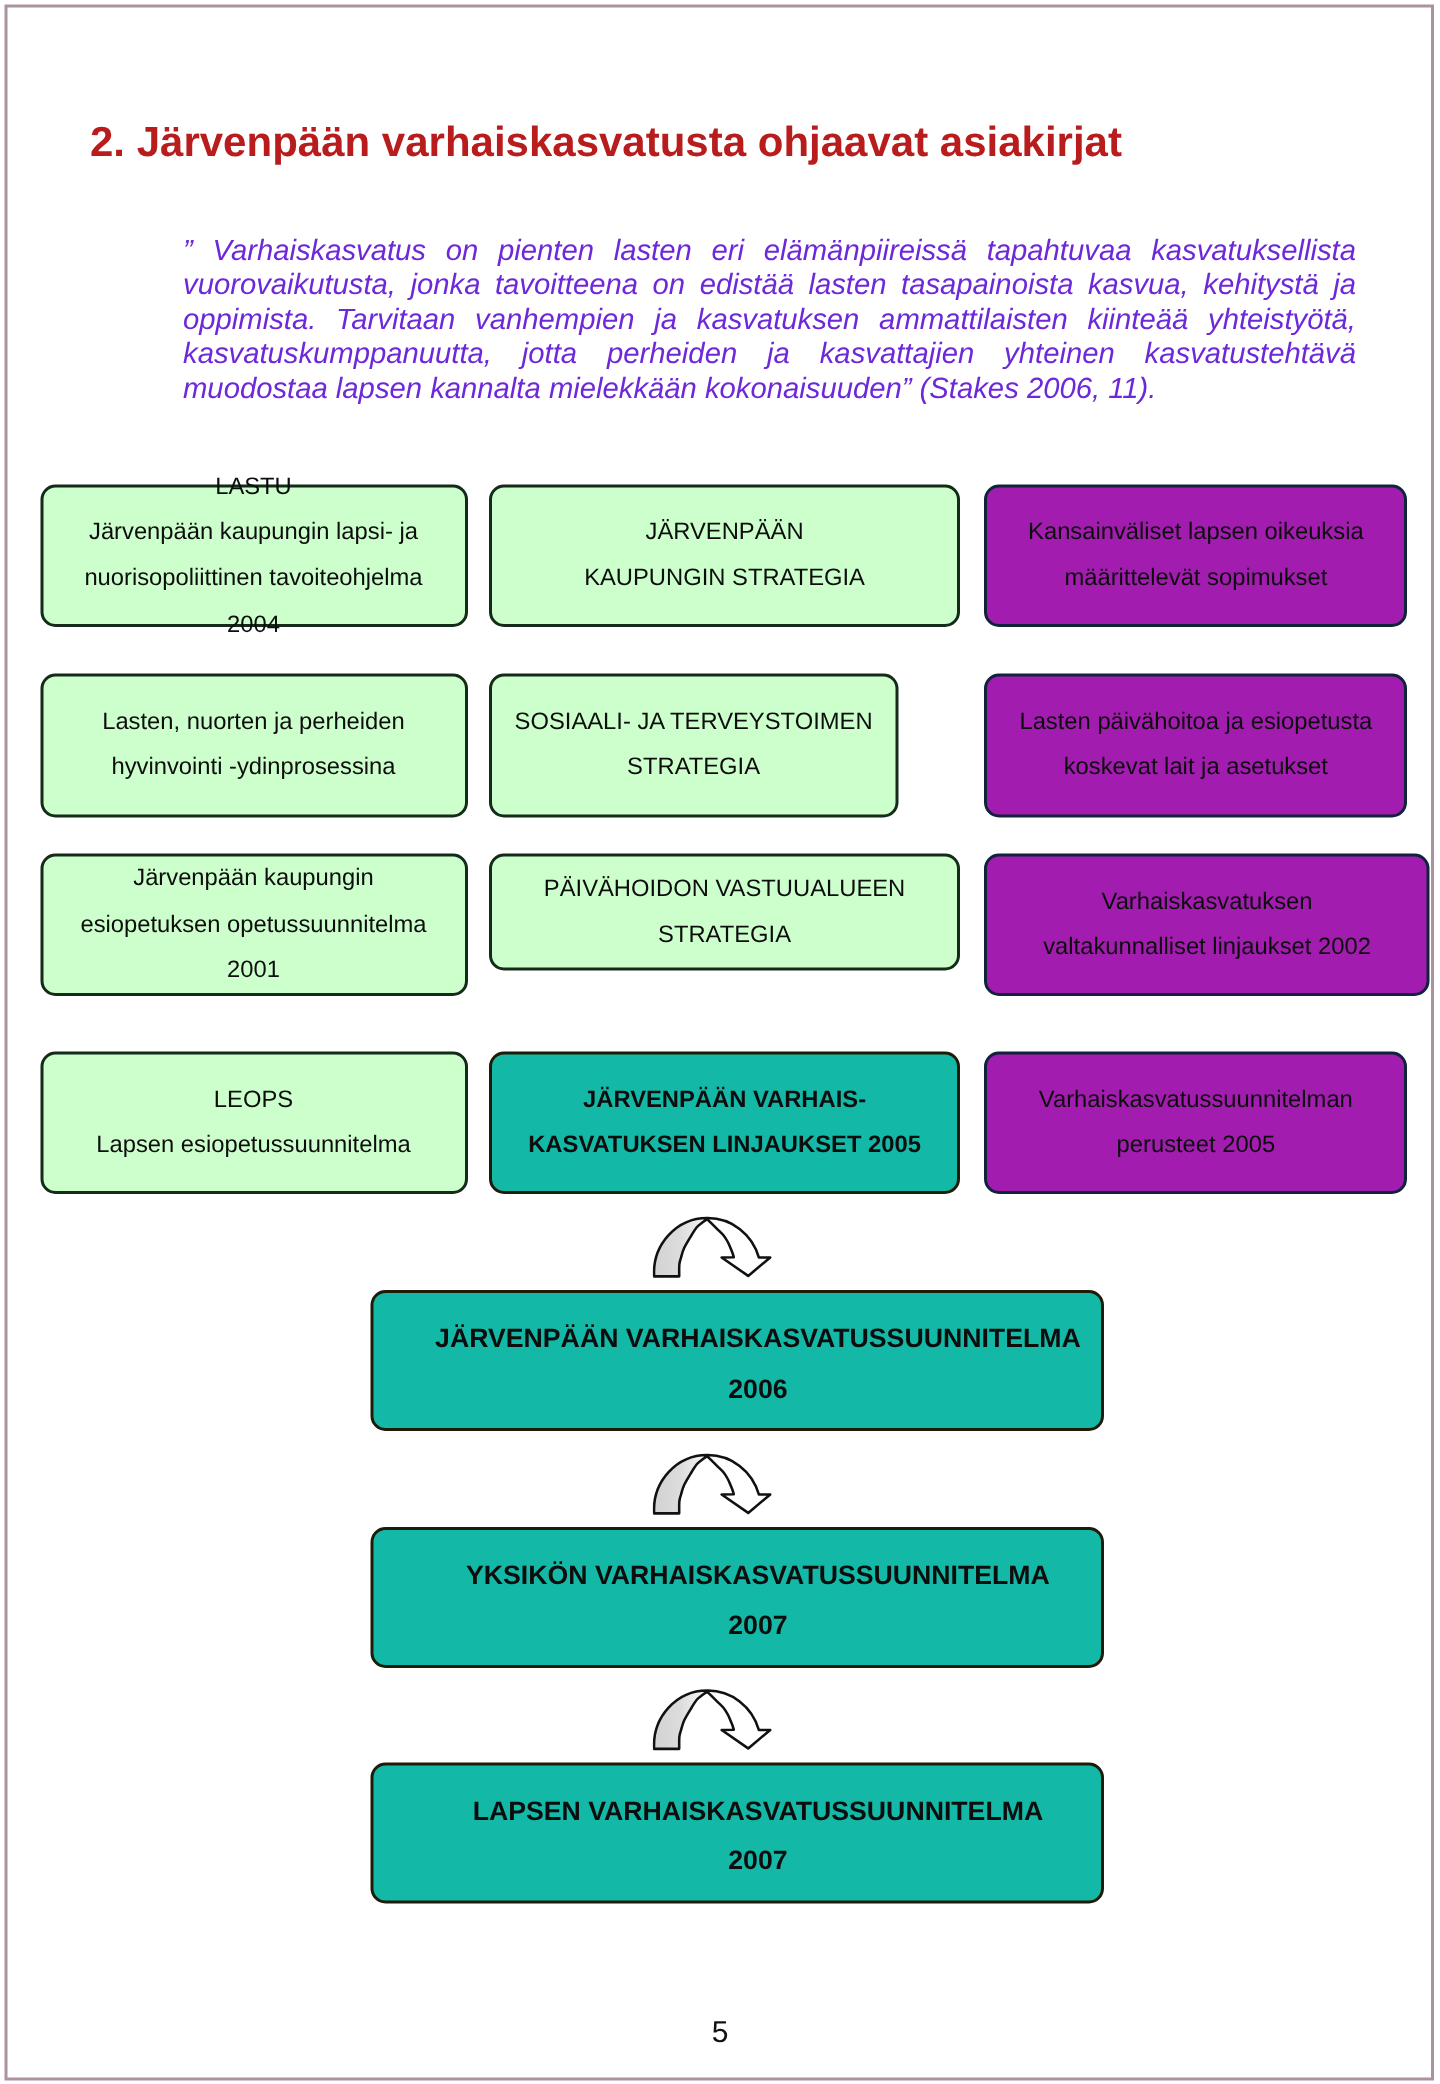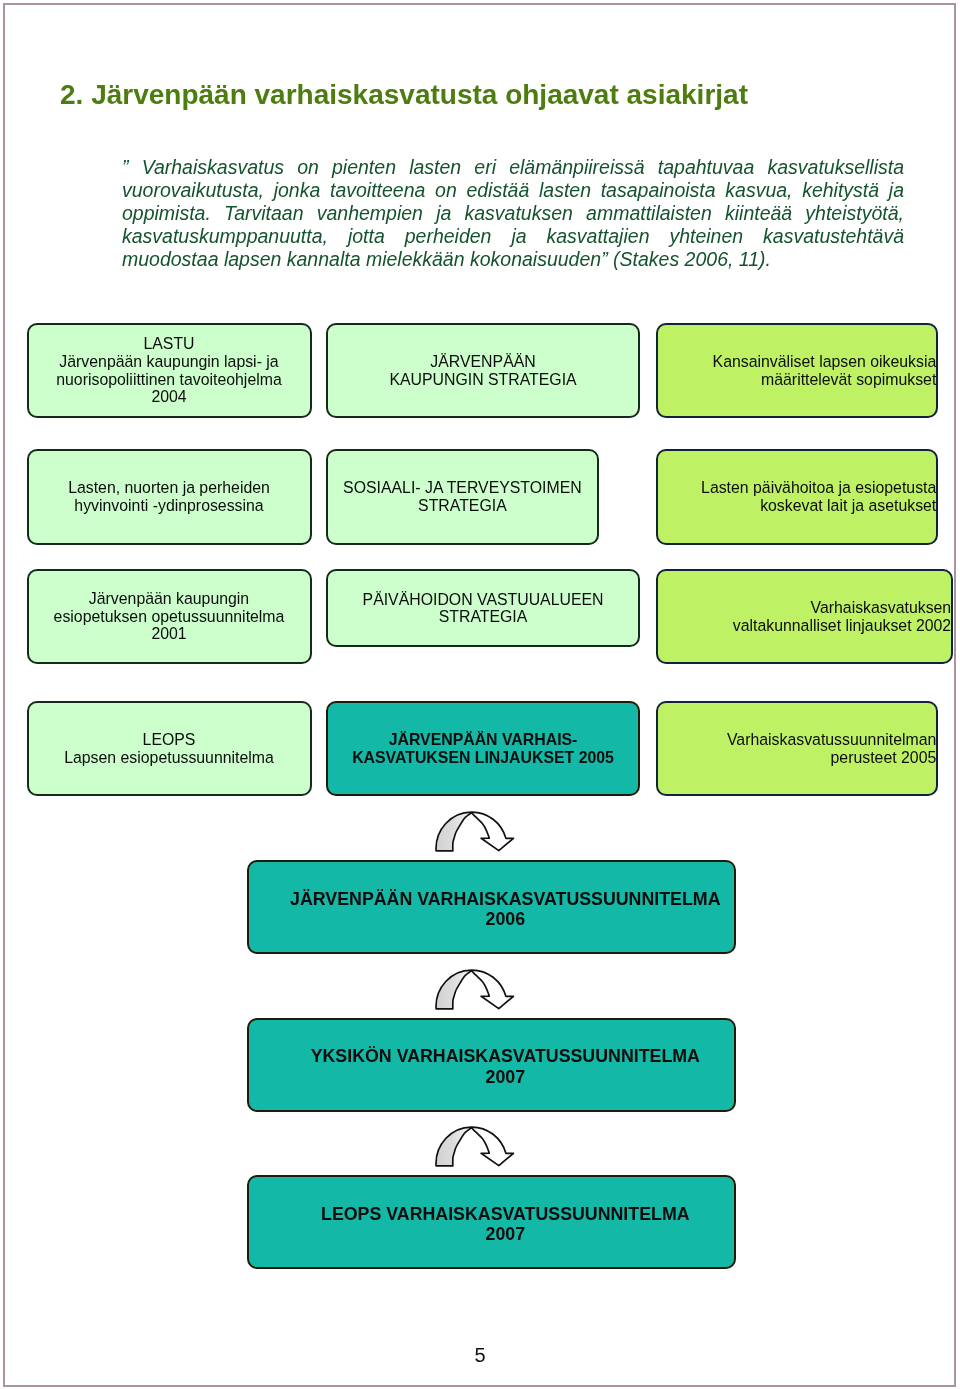--- a/index.html
+++ b/index.html
@@ -2,29 +2,29 @@
 <html><head>
 <meta charset="utf-8">
 <style>
   html,body{margin:0;padding:0;}
   body{width:960px;height:1389px;background:#ffffff;
        font-family:"Liberation Sans",sans-serif;overflow:hidden;}
   #page{position:absolute;left:0;top:0;width:960px;height:1389px;background:#ffffff;}
   .page-border{position:absolute;left:3.2px;top:3.2px;width:953px;height:1384px;
        border:2.6px solid #ab92a0;box-sizing:border-box;}
   h1.doc-title{position:absolute;left:60px;top:79.8px;margin:0;font-size:28px;line-height:30px;
-       font-weight:bold;color:#4d7c0f;white-space:nowrap;}
+       font-weight:bold;color:#b91c1c;white-space:nowrap;}
   .quote{position:absolute;left:122px;top:155.5px;width:782px;font-size:19.5px;font-style:italic;
-       color:#14532d;text-align:justify;line-height:23px;}
+       color:#6d28d9;text-align:justify;line-height:23px;}
   .box{position:absolute;box-sizing:border-box;border:2px solid #111;border-radius:10px;
        display:flex;flex-direction:column;align-items:center;justify-content:center;
-       text-align:center;font-size:15.85px;line-height:17.6px;color:#0d0d0d;}
+       text-align:center;font-size:15.85px;line-height:17.6px;color:#0d0d0d;gap:13px;}
   .box .ln{white-space:nowrap;}
   .green{background:#ccffcc;border-color:#152b19;}
-  .blue{background:#bef264;border-color:#10233a;align-items:flex-end;}
+  .blue{background:#a21caf;border-color:#10233a;}
   .yellow{background:#14b8a6;border-color:#1e1c08;}
   .bold{font-weight:bold;}
   .wide{font-size:17.8px;line-height:20.4px;padding-top:4px;padding-left:28px;}
   .page-number{position:absolute;left:0;top:1343px;width:960px;text-align:center;
        font-size:20px;line-height:24px;color:#111;}
   .arrow{position:absolute;width:82px;height:46px;}
 </style>
 </head>
 <body>
 
@@ -90,21 +90,21 @@
       </div>
       <div class="box yellow bold wide" style="left: 246.9px; top: 860.3px; width: 488.8px; height: 94.2px;">
         <div class="ln">JÄRVENPÄÄN VARHAISKASVATUSSUUNNITELMA</div>
         <div class="ln">2006</div>
       </div>
       <div class="box yellow bold wide" style="left: 246.9px; top: 1017.9px; width: 488.8px; height: 93.9px;">
         <div class="ln">YKSIKÖN VARHAISKASVATUSSUUNNITELMA</div>
         <div class="ln">2007</div>
       </div>
       <div class="box yellow bold wide" style="left: 246.9px; top: 1175px; width: 488.8px; height: 93.9px;">
-        <div class="ln">LEOPS VARHAISKASVATUSSUUNNITELMA</div>
+        <div class="ln">LAPSEN VARHAISKASVATUSSUUNNITELMA</div>
         <div class="ln">2007</div>
       </div>
       <div class="arrow" style="left: 435px; top: 808px;"><svg width="82" height="46" viewBox="0 0 82 46">
     <defs>
             <linearGradient id="ag0" x1="0" y1="0" x2="1" y2="0">
       <stop offset="0" stop-color="#d2d2d2"></stop>
               <stop offset="0.22" stop-color="#dcdcdc"></stop>
               <stop offset="0.42" stop-color="#f2f2f2"></stop>
               <stop offset="0.58" stop-color="#ffffff"></stop>
               <stop offset="1" stop-color="#ffffff"></stop>

